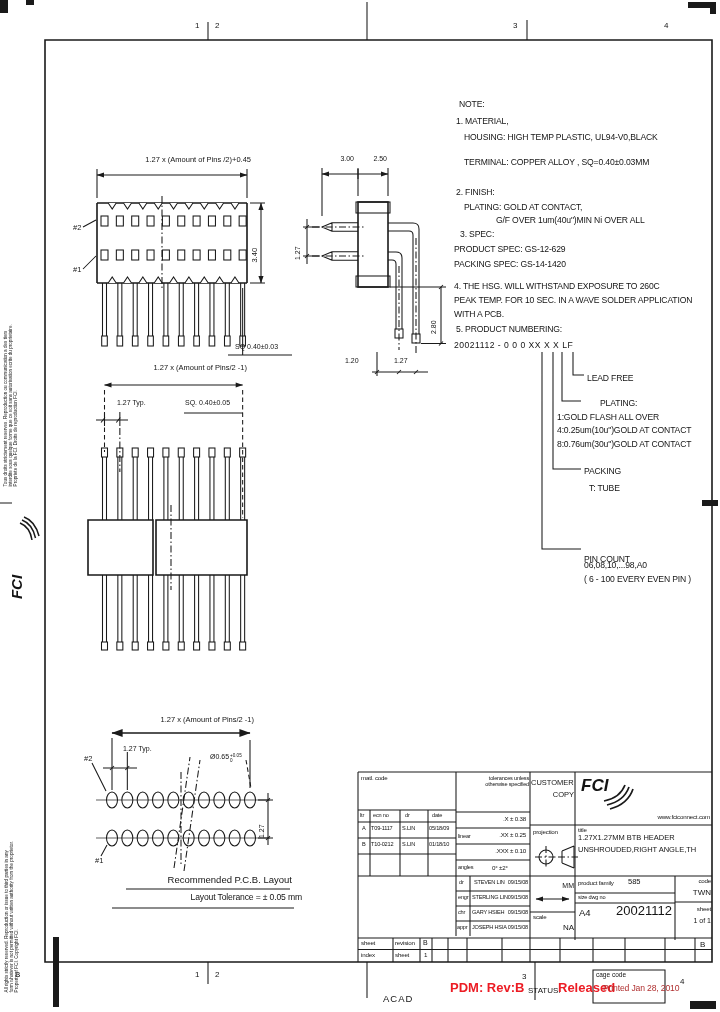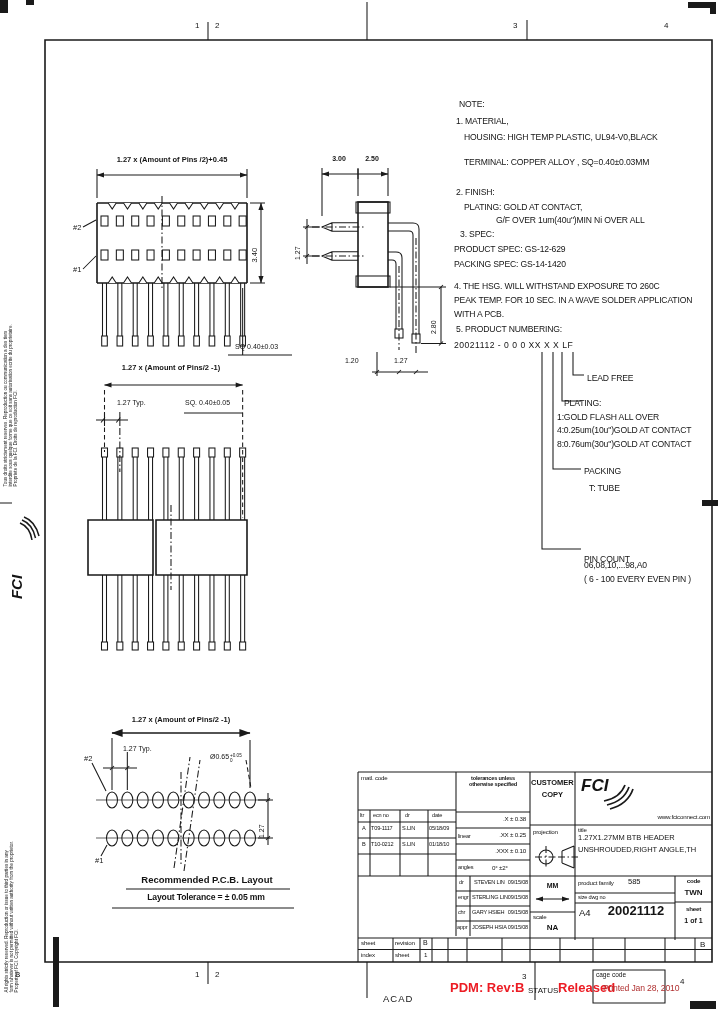--- a/index.html
+++ b/index.html
@@ -8,21 +8,21 @@
   svg.lw{position:absolute;left:0;top:0;}
   .s{stroke:#1a1a1a;fill:none;stroke-width:1.05;}
   .s2{stroke:#1a1a1a;fill:none;stroke-width:1.6;}
   .sthin{stroke:#1a1a1a;fill:none;stroke-width:.7;}
   .dd{stroke-dasharray:7 2.5 1.5 2.5;}
   .dsh{stroke-dasharray:4.5 3;}
   .fl{fill:#1a1a1a;stroke:none;}
   .wh{fill:#ffffff;stroke:#1a1a1a;stroke-width:1.05;}
   .t{position:absolute;white-space:pre-line;line-height:1.14;color:#141414;}
   .nw{white-space:nowrap;}
-  .ctr{text-align:center;font-weight:bold;}
+  .ctr{text-align:right;}
   .rgt{text-align:right;}
   .f5{font-size:4.6px;line-height:1.05;}
   .f55{font-size:5.6px;letter-spacing:-.2px;}
   .f6{font-size:6.2px;letter-spacing:-.2px;}
   .f65{font-size:6.5px;}
   .f7{font-size:7px;}
   .f75{font-size:7.5px;}
   .f8{font-size:8px;}
   .f85{font-size:8.6px;letter-spacing:-.15px;}
   .f9{font-size:9.5px;}
@@ -243,21 +243,21 @@
 <div class="t f85 nw" style="left:460px;top:230px;">3. SPEC:</div>
 <div class="t f85 nw" style="left:454px;top:245px;">PRODUCT SPEC: GS-12-629</div>
 <div class="t f85 nw" style="left:454px;top:260px;">PACKING SPEC: GS-14-1420</div>
 <div class="t f85 nw" style="left:454px;top:282px;">4. THE HSG. WILL WITHSTAND EXPOSURE TO 260C</div>
 <div class="t f85 nw" style="left:454px;top:296px;">PEAK TEMP. FOR 10 SEC. IN A WAVE SOLDER APPLICATION</div>
 <div class="t f85 nw" style="left:454px;top:310px;">WITH A PCB.</div>
 <div class="t f85 nw" style="left:456px;top:325px;">5. PRODUCT NUMBERING:</div>
 <div class="t f85 nw" style="left:454px;top:341px;letter-spacing:.5px;">20021112 - 0 0 0 XX X X LF</div>
 
 <div class="t f85 nw" style="left:587px;top:374px;">LEAD FREE</div>
-<div class="t f85 nw" style="left:564px;top:399px;">PLATING:</div>
+<div class="t f85 nw" style="left:600px;top:399px;">PLATING:</div>
 <div class="t f85 nw" style="left:557px;top:413px;">1:GOLD FLASH  ALL OVER</div>
 <div class="t f85 nw" style="left:557px;top:426px;">4:0.25um(10u")GOLD AT CONTACT</div>
 <div class="t f85 nw" style="left:557px;top:440px;">8:0.76um(30u")GOLD AT CONTACT</div>
 <div class="t f85 nw" style="left:584px;top:467px;">PACKING</div>
 <div class="t f85 nw" style="left:589px;top:484px;">T: TUBE</div>
 <div class="t f85 nw" style="left:584px;top:547px;margin-top:8px;">PIN COUNT</div>
 <div class="t f85 nw" style="left:584px;top:561px;">06,08,10,...98,A0</div>
 <div class="t f85 nw" style="left:584px;top:575px;">( 6 - 100 EVERY EVEN PIN )</div>
 
 <div class="t f75 ctr" style="left:93px;top:156px;width:158px;">1.27 x (Amount of Pins /2)+0.45</div>

